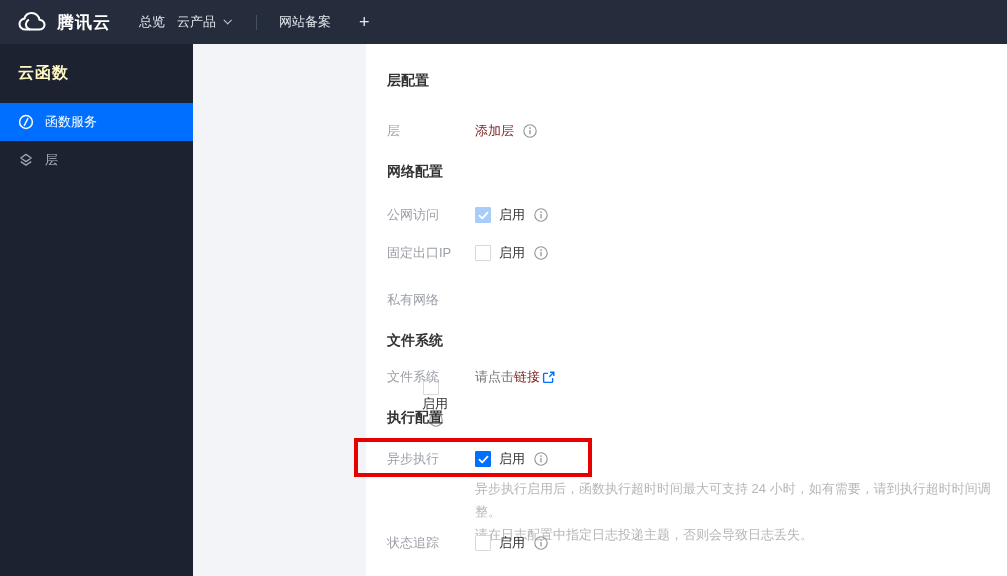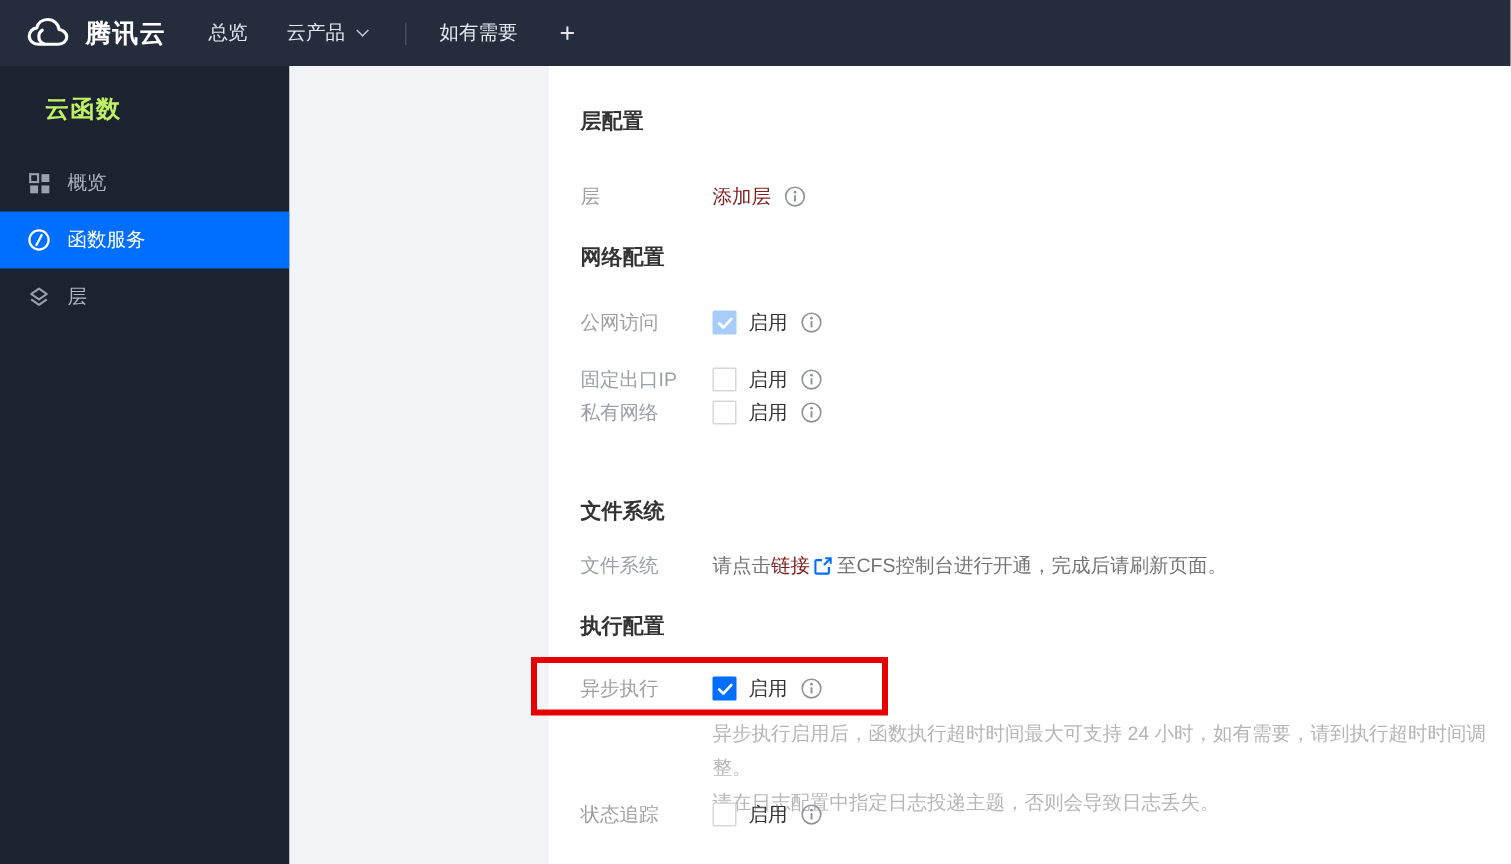--- a/index.html
+++ b/index.html
@@ -14,35 +14,35 @@
 
   
   .topbar {
     position:absolute; top:0; left:0; width:1007px; height:44px;
     background:#252d3c; display:flex; align-items:center; z-index:2;
   }
   .brand { display:flex; align-items:center; gap:10px; margin-left:17px; cursor:pointer; }
   .brand-name { color:#ffffff; font-size:17px; font-weight:700; letter-spacing:1px;text-align:center; }
   .nav-item { color:#e3e7ee; font-size:13px; cursor:pointer; display:flex; align-items:center; }
   .nav-overview { margin-left:28px; }
-  .nav-products { margin-left:26px; }
+  .nav-products { margin-left:12px; }
   .caret {
     width:6px; height:6px; border-right:1.5px solid #c3c9d4; border-bottom:1.5px solid #c3c9d4;
     transform:rotate(45deg) translateY(-1px); margin-left:8px; margin-top:-3px;
   }
   .nav-divider { width:1px; height:15px; background:#454f61; margin-left:26px; }
   .nav-beian { margin-left:22px; }
   .nav-plus { margin-left:28px; font-size:18px; font-weight:400; color:#e3e7ee; }
 
   
   .sidebar {
     position:absolute; top:44px; left:0; width:193px; height:532px;
     background:#1d2230;
   }
-  .sidebar-title { padding:19px 0 0 18px; color:#bef264; font-size:16px; font-weight:700; letter-spacing:1px;margin-left:12px; }
+  .sidebar-title { padding:19px 0 0 18px; color:#fef9c3; font-size:16px; font-weight:700; letter-spacing:1px; }
   .menu { margin-top:19px; }
   .menu-item {
     height:38px; display:flex; align-items:center; padding-left:18px; gap:11px;
     color:#aeb6c2; font-size:13px; cursor:pointer;
   }
   .menu-item.active { background:#006eff; color:#ffffff; }
   .mi-icon { width:16px; height:16px; display:inline-flex; align-items:center; justify-content:center; }
 
   
   .gray-panel {
@@ -89,39 +89,28 @@
       </svg>
     </span>
     <span class="brand-name">腾讯云</span>
   </div>
   <span class="nav-item nav-overview">总览</span>
   <span class="nav-item nav-products">
     <span>云产品</span>
     <span class="caret"></span>
   </span>
   <span class="nav-divider"></span>
-  <span class="nav-item nav-beian">如有需要</span>
+  <span class="nav-item nav-beian">网站备案</span>
   <span class="nav-item nav-plus">+</span>
 </header>
 
 <nav class="sidebar">
   <div class="sidebar-title">云函数</div>
   <div class="menu">
 
-    <div class="menu-item">
-      <span class="mi-icon">
-        <svg width="15" height="15" viewBox="0 0 16 16" fill="none">
-          <rect x="1.2" y="1.2" width="5.6" height="5.6" stroke="#9aa2af" stroke-width="1.5"></rect>
-          <rect x="9.2" y="1.2" width="5.6" height="5.6" fill="#9aa2af"></rect>
-          <rect x="1.2" y="9.2" width="5.6" height="5.6" fill="#9aa2af"></rect>
-          <rect x="9.2" y="9.2" width="5.6" height="5.6" fill="#9aa2af"></rect>
-        </svg>
-      </span>
-      <span>概览</span>
-    </div>
 
     <div class="menu-item active">
       <span class="mi-icon">
         <svg width="16" height="16" viewBox="0 0 16 16" fill="none">
           <circle cx="8" cy="8" r="6.4" stroke="#ffffff" stroke-width="1.5"></circle>
           <path d="M9.8 4.6L6.3 11.4" stroke="#ffffff" stroke-width="1.5" stroke-linecap="round"></path>
         </svg>
       </span>
       <span>函数服务</span>
     </div>
@@ -181,21 +170,21 @@
     <span class="enable">启用</span>
     <span class="info">
       <svg width="14" height="14" viewBox="0 0 14 14" fill="none">
         <circle cx="7" cy="7" r="6.2" stroke="#8f9399" stroke-width="1.1"></circle>
         <circle cx="7" cy="4.1" r="0.9" fill="#8f9399"></circle>
         <rect x="6.35" y="6" width="1.3" height="4.4" rx="0.6" fill="#8f9399"></rect>
       </svg>
     </span>
   </div>
 
-  <div class="frow" style="top:221px;">
+  <div class="frow" style="top:247px;flex-direction:column;">
     <span class="flabel">私有网络</span>
     <span class="checkbox"></span>
     <span class="enable">启用</span>
     <span class="info">
       <svg width="14" height="14" viewBox="0 0 14 14" fill="none">
         <circle cx="7" cy="7" r="6.2" stroke="#8f9399" stroke-width="1.1"></circle>
         <circle cx="7" cy="4.1" r="0.9" fill="#8f9399"></circle>
         <rect x="6.35" y="6" width="1.3" height="4.4" rx="0.6" fill="#8f9399"></rect>
       </svg>
     </span>
@@ -206,21 +195,20 @@
     <span class="flabel">文件系统</span>
     <span class="plain">请点击</span>
     <span class="link">链接</span>
     <span class="ext">
       <svg width="13" height="13" viewBox="0 0 13 13" fill="none">
         <path d="M10.6 7v3.6c0 .4-.3.8-.8.8H2.4c-.5 0-.8-.4-.8-.8V3.2c0-.4.3-.8.8-.8H6" stroke="#006eff" stroke-width="1.4"></path>
         <path d="M7.3 5.7L11.6 1.4" stroke="#006eff" stroke-width="1.4"></path>
         <path d="M8.1 1.2h3.7v3.7" stroke="#006eff" stroke-width="1.4"></path>
       </svg>
     </span>
-    <span class="plain">至CFS控制台进行开通，完成后请刷新页面。</span>
   </div>
 
   <div class="sec-title" style="top:365px;">执行配置</div>
 
   <div class="frow" style="top:405px;">
     <span class="flabel">异步执行</span>
     <span class="checkbox checked">
       <svg width="11" height="9" viewBox="0 0 12 10" fill="none">
         <path d="M1.5 5.2L4.6 8.2 10.5 1.8" stroke="#ffffff" stroke-width="2" stroke-linecap="round" stroke-linejoin="round"></path>
       </svg>

